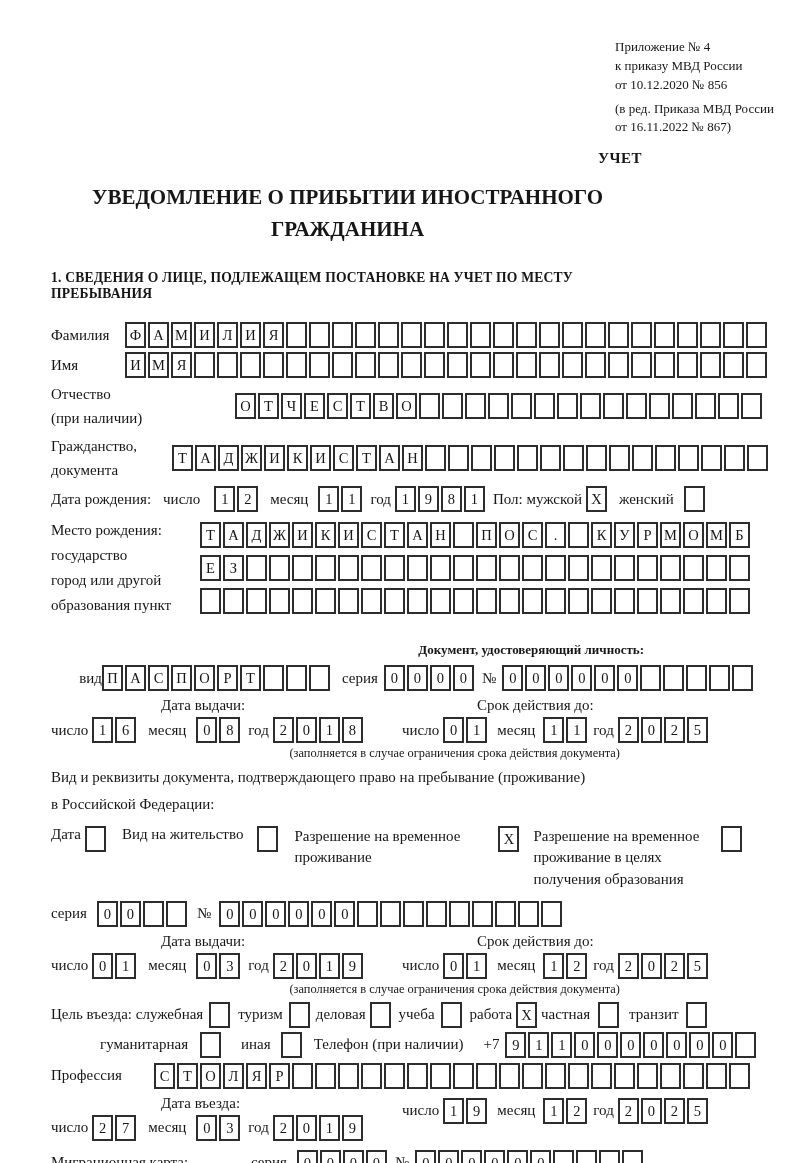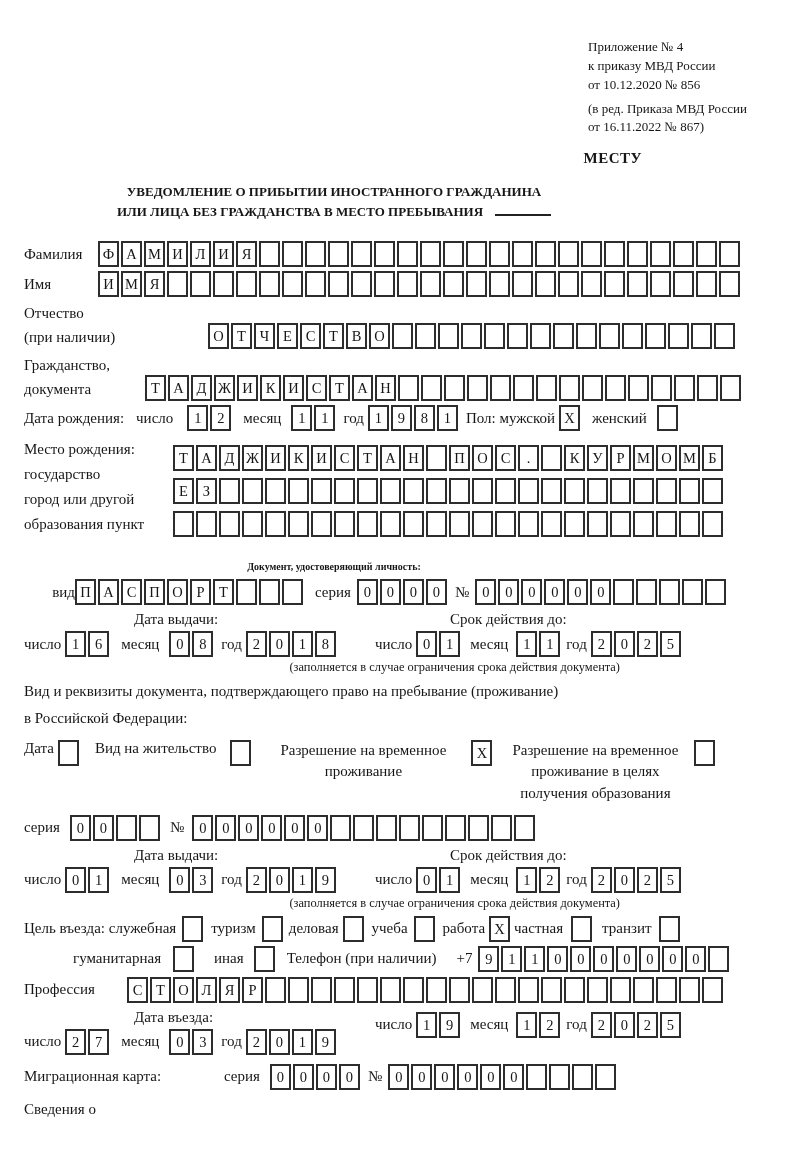--- a/index.html
+++ b/index.html
@@ -2,37 +2,37 @@
 <html lang="ru"><head>
 <meta charset="utf-8">
 <style>
   html,body { margin:0; padding:0; background:#ffffff; }
   body {
     width:800px; height:1163px; overflow:hidden;
     font-family:"Liberation Serif", serif;
     color:#161616; font-size:15px;
     -webkit-font-smoothing:antialiased;
   }
-  .page { box-sizing:border-box; width:672px; height:1163px; padding:38px 28px 0 24px;font-family:Liberation Serif, serif; }
+  .page { box-sizing:border-box; width:672px; height:1163px; padding:38px 28px 0 51px;font-family:Liberation Serif, serif; }
 
   
   .appendix { margin-left:564px; width:190px; font-size:13px; line-height:1.45; }
   .appendix .rev { margin-top:5px; }
   .forma { text-align:right; font-weight:bold; font-size:15px; margin-top:13px; padding-right:2px; letter-spacing:.5px; }
 
   
-  .title { text-align:center; font-weight:bold; font-size:13px; line-height:1.5; margin-top:15px; }
+  .title { text-align:center; font-weight:bold; font-size:21px; line-height:1.5; margin-top:15px; }
   .title-underline { display:inline-block; width:56px; border-bottom:2px solid #222; margin-left:12px; height:12px; }
   .sec1 { font-weight:bold; font-size:13.6px; margin-top:25px; letter-spacing:.2px; }
 
   .formbody { margin-top:20px; }
 
   
   .frow { display:flex; align-items:center; margin-bottom:4px; white-space:nowrap; }
-  .frow.top { align-items:flex-end; }
+  .frow.top { align-items:center; }
   .lab { flex:none; }
   .lab2 { flex:none; line-height:24px; }
 
   
   .cells { display:inline-flex; gap:2px; flex:none; }
   .cell {
     flex:none; display:inline-block; box-sizing:border-box;
     width:21px; height:26px; border:2px solid #2d2d2d;
     text-align:center; font-size:14.5px; line-height:22px; background:#fff;
   }
@@ -45,64 +45,62 @@
   .w184 { width:184px; }
   .w103 { width:103px; }
   .w124 { width:124px; line-height:24.5px; }
   .w160 { width:160px; }
   .w51  { width:51px;text-align:right; }
 
   .ml4{margin-left:4px}.ml6{margin-left:6px}.ml8{margin-left:8px}.ml10{margin-left:10px}
   .ml12{margin-left:12px}.ml14{margin-left:14px}.ml16{margin-left:16px}.ml20{margin-left:20px}
   .ml24{margin-left:12px}.ml40{margin-left:40px}.ml49{margin-left:49px}
 
-  .doc-heading { text-align:center; font-weight:bold; font-size:10px; margin:24px 0 7px 0; }
+  .doc-heading { text-align:right; font-weight:bold; font-size:13px; margin:24px 0 7px 0; }
 
   
   .dateblock { display:flex; margin-top:6px; }
   .dateblock .col-l { width:351px; flex:none; }
   .dateblock .col-r { flex:1; }
   .datehead-l { margin-left:110px; }
   .datehead-r { margin-left:75px; }
   .daterow { display:flex; align-items:center; margin-top:3px; white-space:nowrap; }
   .datenote { font-size:12.4px; text-align:right; padding-right:24px; margin-top:3px; margin-bottom:5px; }
 
   .plain-line { line-height:1.55; margin-top:4px; }
 
   
   .visa-row { display:flex; align-items:flex-start; margin-top:9px; margin-bottom:10px; white-space:normal; }
-  .center-lab { text-align:center; line-height:1.45; flex:none; }
+  .center-lab { line-height:1.45; flex:none; }
   .cl-190 { width:192px; }
   .cl-178 { width:178px; }
 
   .purpose2 { margin-top:2px; }
 </style>
 </head>
 <body>
 
 <div class="page">
 
   <div class="appendix">
     <div>Приложение № 4</div>
     <div>к приказу МВД России</div>
     <div>от 10.12.2020 № 856</div>
     <div class="rev">
       <div>(в ред. Приказа МВД России</div>
       <div>от 16.11.2022 № 867)</div>
     </div>
   </div>
-  <div class="forma">МЕСТУ</div>
+  <div class="forma">УЧЕТ</div>
 
   <div class="title">
     <div>УВЕДОМЛЕНИЕ О ПРИБЫТИИ ИНОСТРАННОГО ГРАЖДАНИНА</div>
-    <div>
-      <span>ИЛИ ЛИЦА БЕЗ ГРАЖДАНСТВА В МЕСТО ПРЕБЫВАНИЯ</span><span class="title-underline"></span>
-    </div>
   </div>
 
+  <div class="sec1">1. СВЕДЕНИЯ О ЛИЦЕ, ПОДЛЕЖАЩЕМ ПОСТАНОВКЕ НА УЧЕТ ПО МЕСТУ ПРЕБЫВАНИЯ</div>
 
   <div class="formbody">
 
     <div class="frow">
       <span class="lab w74">Фамилия</span>
       <span class="cells">
           <span class="cell">Ф</span>
           <span class="cell">А</span>
           <span class="cell">М</span>
           <span class="cell">И</span>

